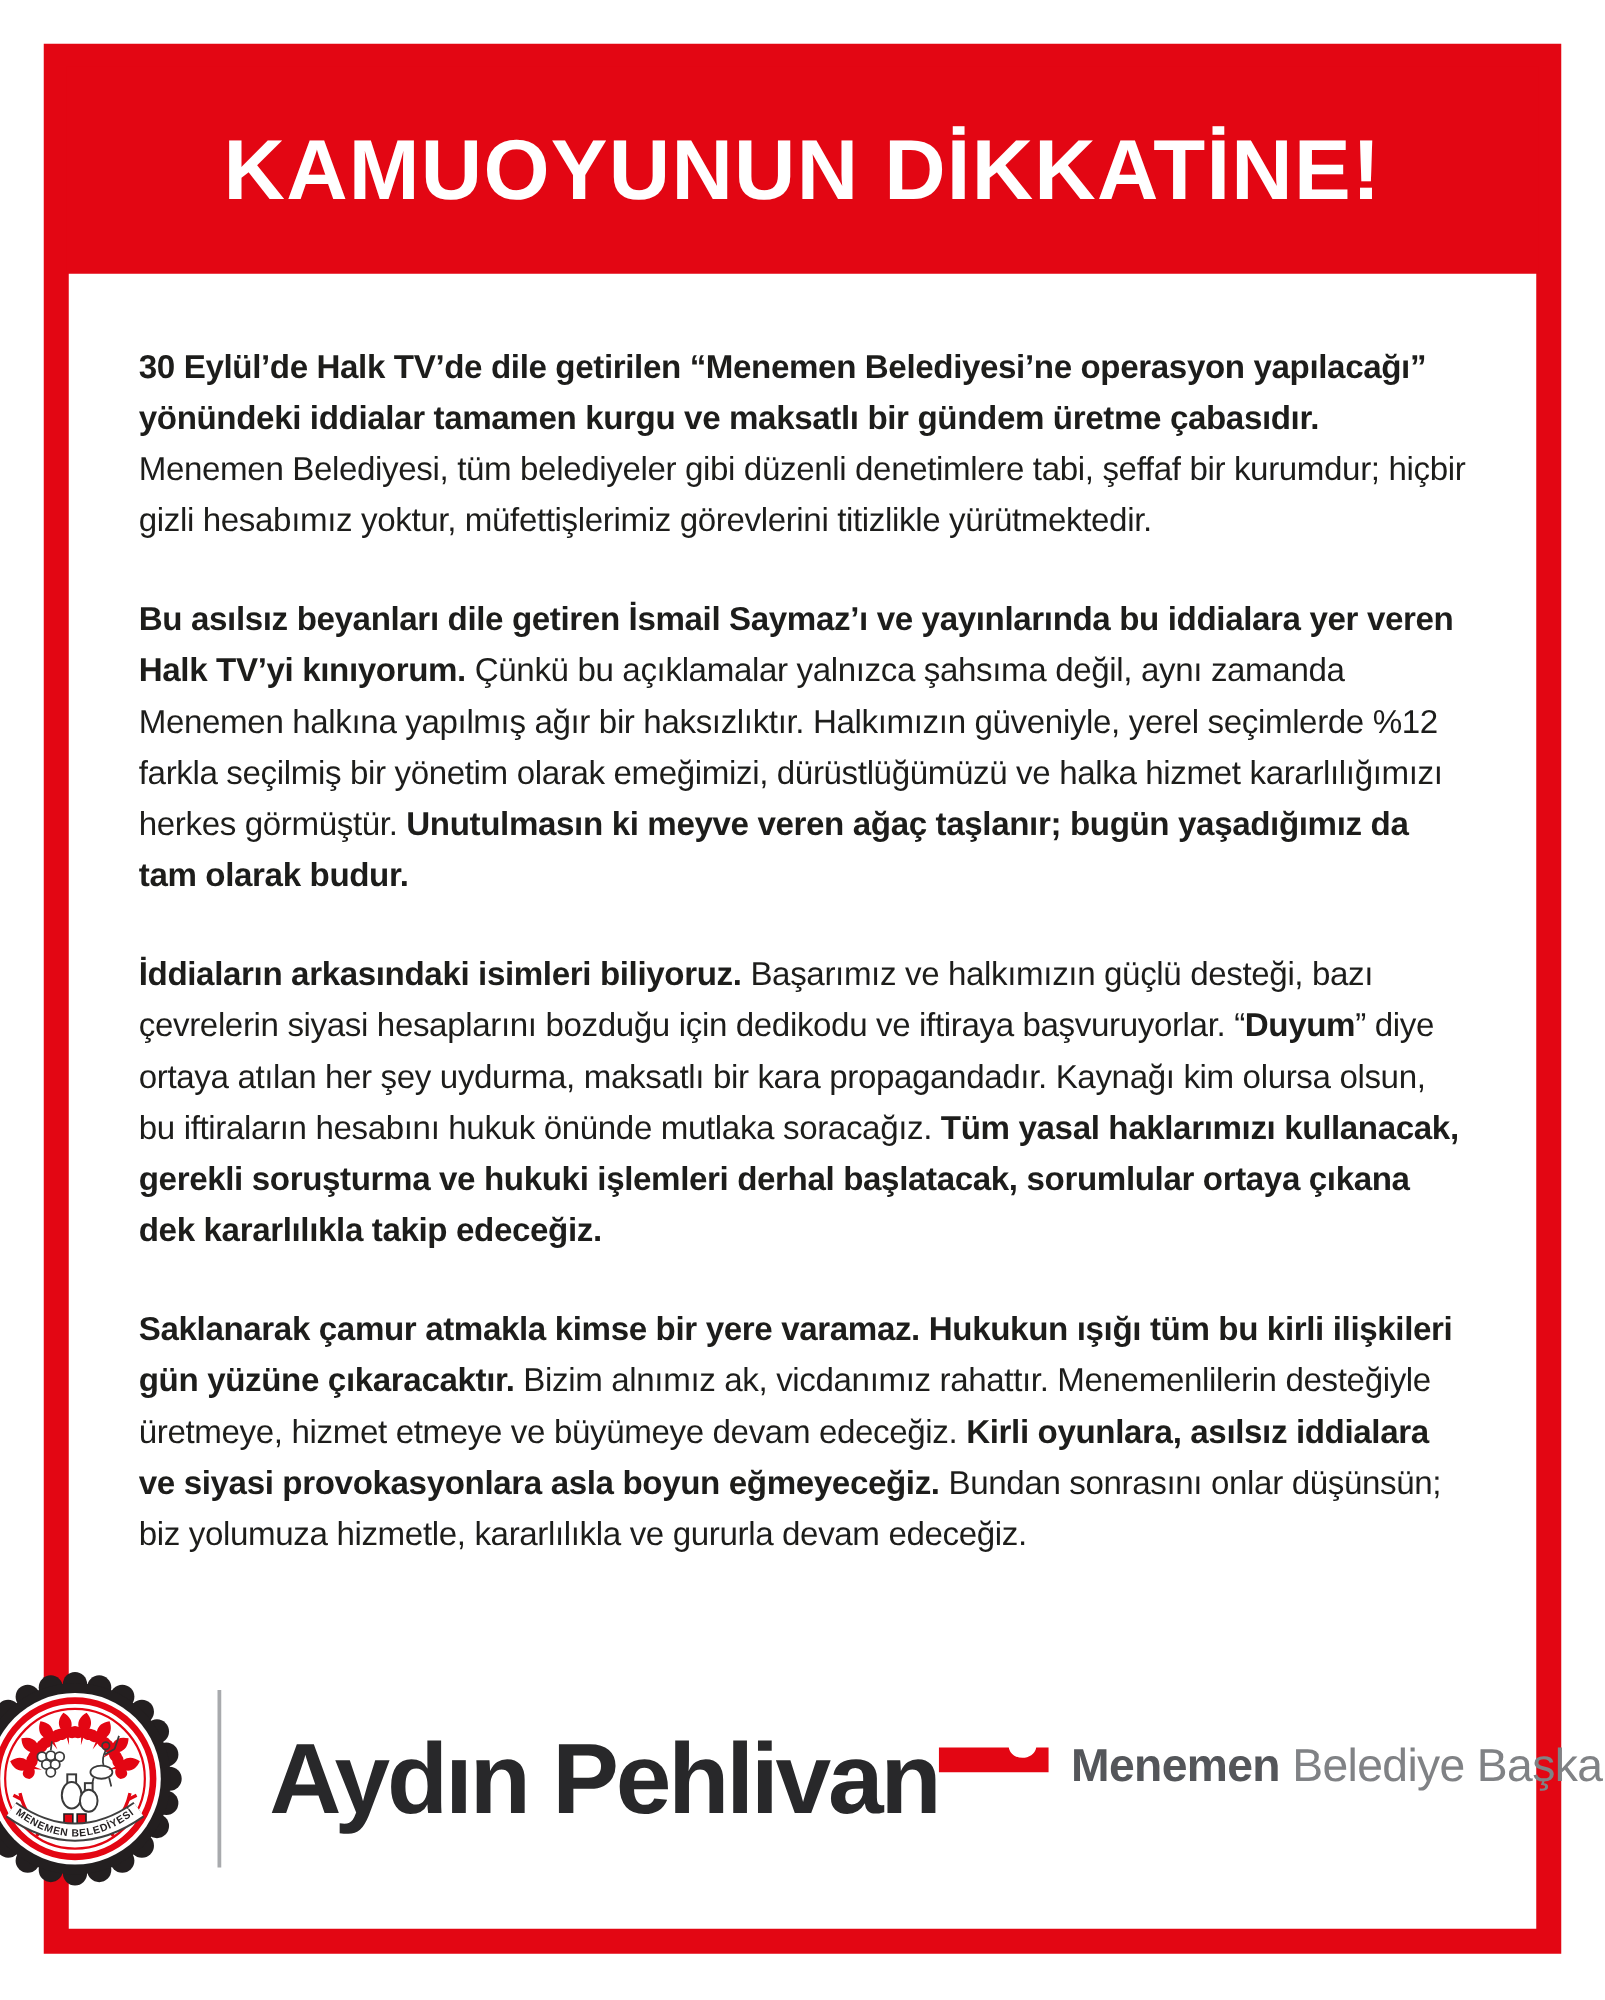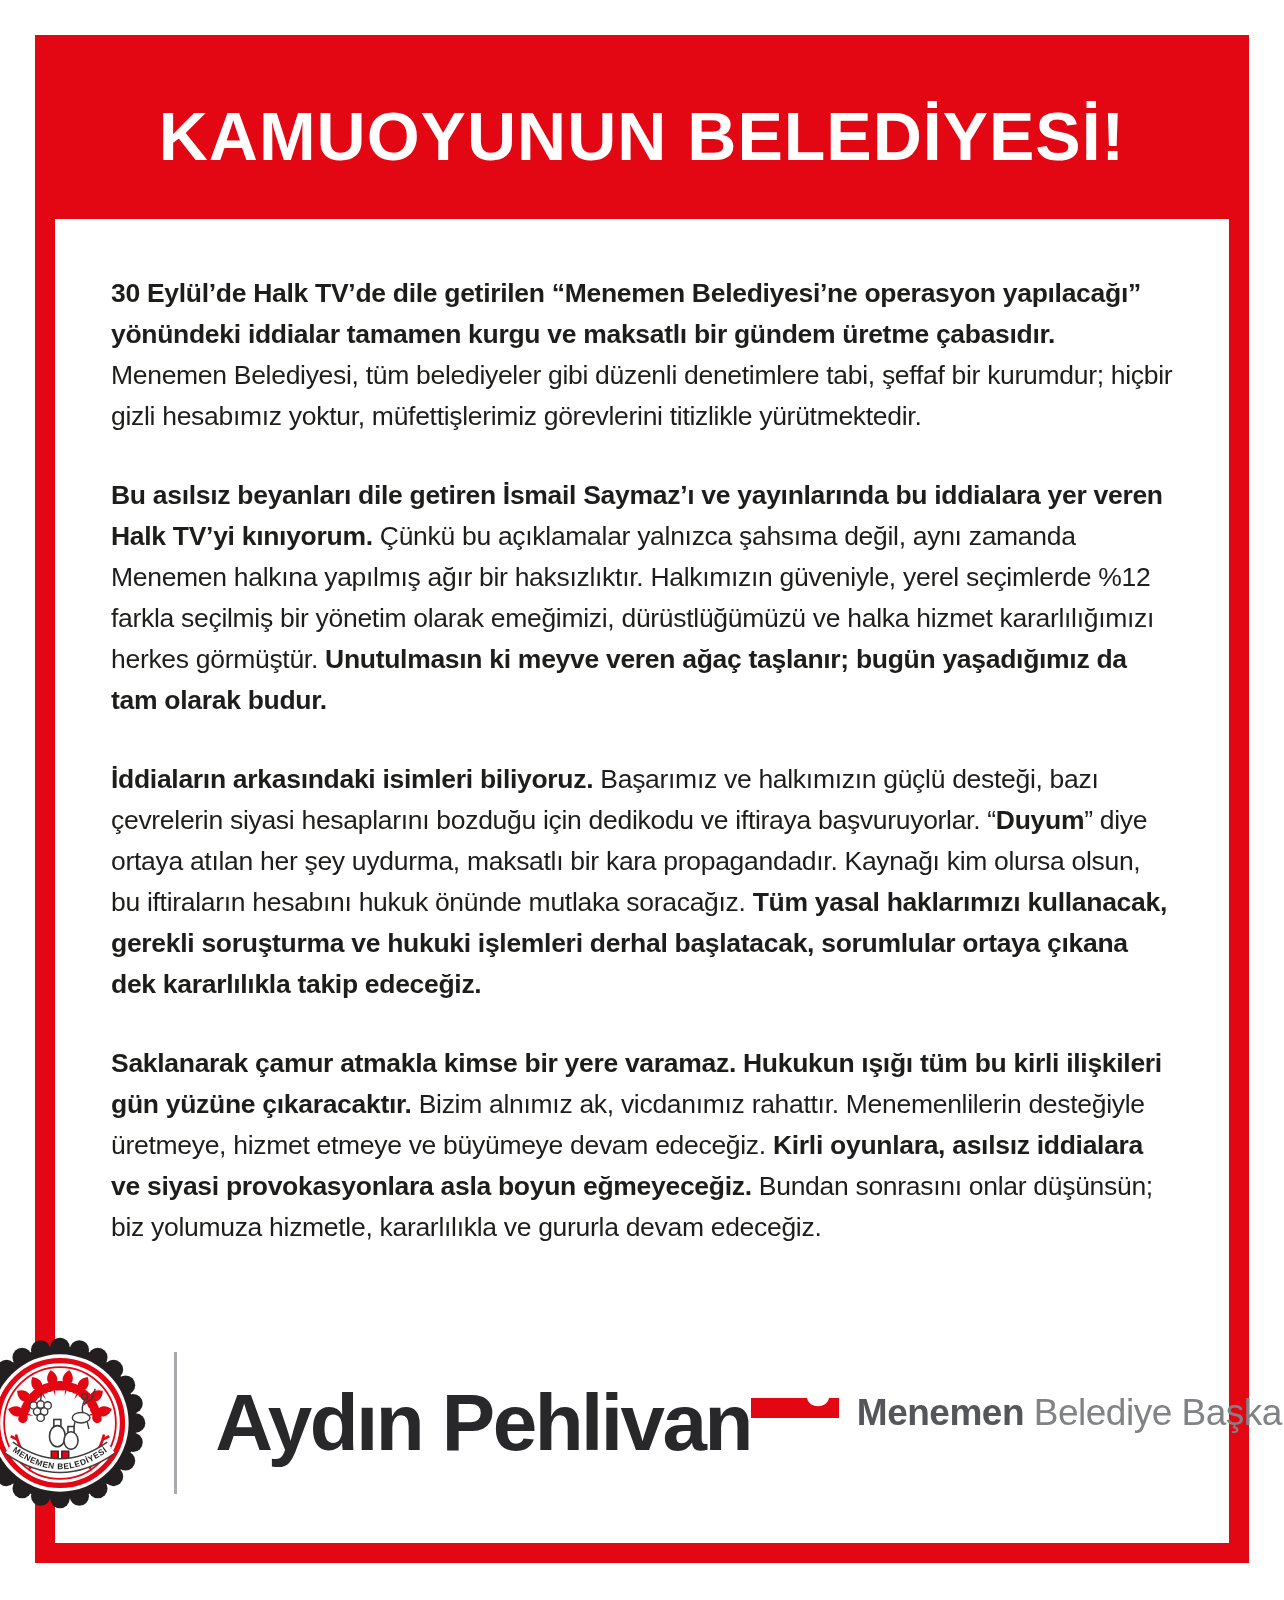--- a/index.html
+++ b/index.html
@@ -49,21 +49,21 @@
   .swoosh{width:88px;height:24px;flex:0 0 auto;margin-right:18px;}
   .sub-text{font-size:37px;color:var(--role-rest);letter-spacing:-0.5px;white-space:nowrap;line-height:1;}
   .sub-text .b2{font-weight:bold;color:var(--role-bold);}
 </style>
 </head>
 <body>
 
 <div class="frame">
 
   <div class="header">
-    <h1>KAMUOYUNUN BELEDİYESİ!</h1>
+    <h1>KAMUOYUNUN DİKKATİNE!</h1>
   </div>
 
   <div class="content">
       <p><span class="b">30 Eylül’de Halk TV’de dile getirilen “Menemen Belediyesi’ne operasyon yapılacağı” yönündeki iddialar tamamen kurgu ve maksatlı bir gündem üretme çabasıdır.</span><span> Menemen Belediyesi, tüm belediyeler gibi düzenli denetimlere tabi, şeffaf bir kurumdur; hiçbir gizli hesabımız yoktur, müfettişlerimiz görevlerini titizlikle yürütmektedir.</span></p>
       <p><span class="b">Bu asılsız beyanları dile getiren İsmail Saymaz’ı ve yayınlarında bu iddialara yer veren Halk TV’yi kınıyorum.</span><span> Çünkü bu açıklamalar yalnızca şahsıma değil, aynı zamanda Menemen halkına yapılmış ağır bir haksızlıktır. Halkımızın güveniyle, yerel seçimlerde %12 farkla seçilmiş bir yönetim olarak emeğimizi, dürüstlüğümüzü ve halka hizmet kararlılığımızı herkes görmüştür. </span><span class="b">Unutulmasın ki meyve veren ağaç taşlanır; bugün yaşadığımız da tam olarak budur.</span></p>
       <p><span class="b">İddiaların arkasındaki isimleri biliyoruz. </span><span>Başarımız ve halkımızın güçlü desteği, bazı çevrelerin siyasi hesaplarını bozduğu için dedikodu ve iftiraya başvuruyorlar. “</span><span class="b">Duyum</span><span>” diye ortaya atılan her şey uydurma, maksatlı bir kara propagandadır. Kaynağı kim olursa olsun, bu iftiraların hesabını hukuk önünde mutlaka soracağız. </span><span class="b">Tüm yasal haklarımızı kullanacak, gerekli soruşturma ve hukuki işlemleri derhal başlatacak, sorumlular ortaya çıkana dek kararlılıkla takip edeceğiz.</span></p>
       <p><span class="b">Saklanarak çamur atmakla kimse bir yere varamaz. Hukukun ışığı tüm bu kirli ilişkileri gün yüzüne çıkaracaktır. </span><span>Bizim alnımız ak, vicdanımız rahattır. Menemenlilerin desteğiyle üretmeye, hizmet etmeye ve büyümeye devam edeceğiz. </span><span class="b">Kirli oyunlara, asılsız iddialara ve siyasi provokasyonlara asla boyun eğmeyeceğiz. </span><span>Bundan sonrasını onlar düşünsün; biz yolumuza hizmetle, kararlılıkla ve gururla devam edeceğiz.</span></p>
     </div>
 
   <div class="footer">

